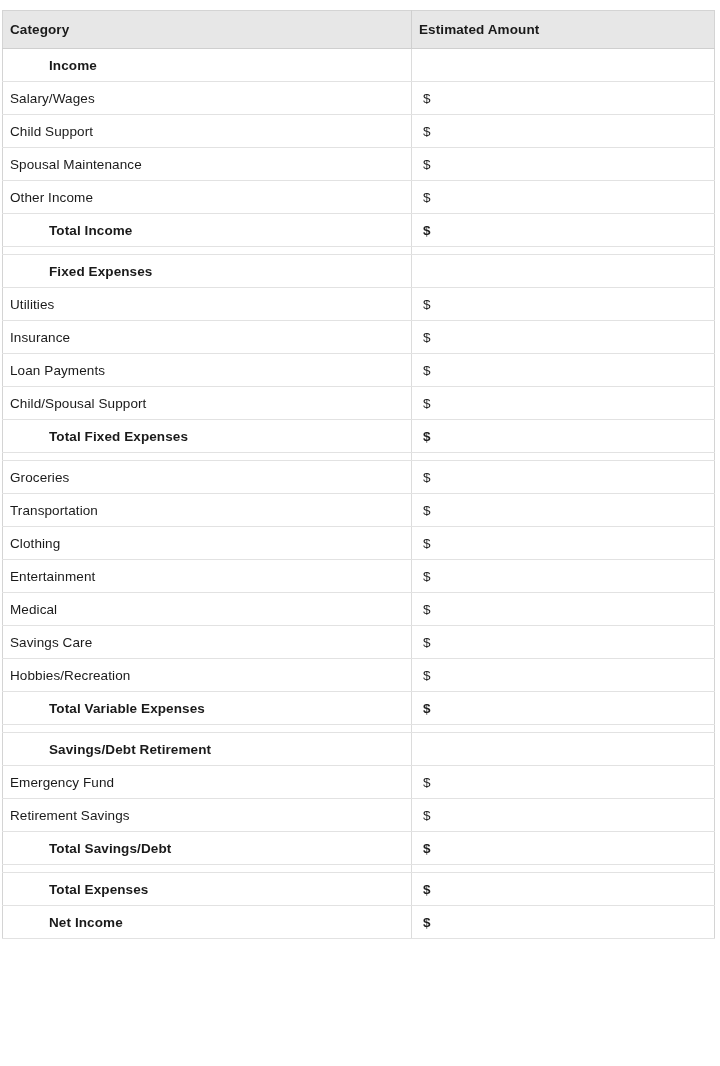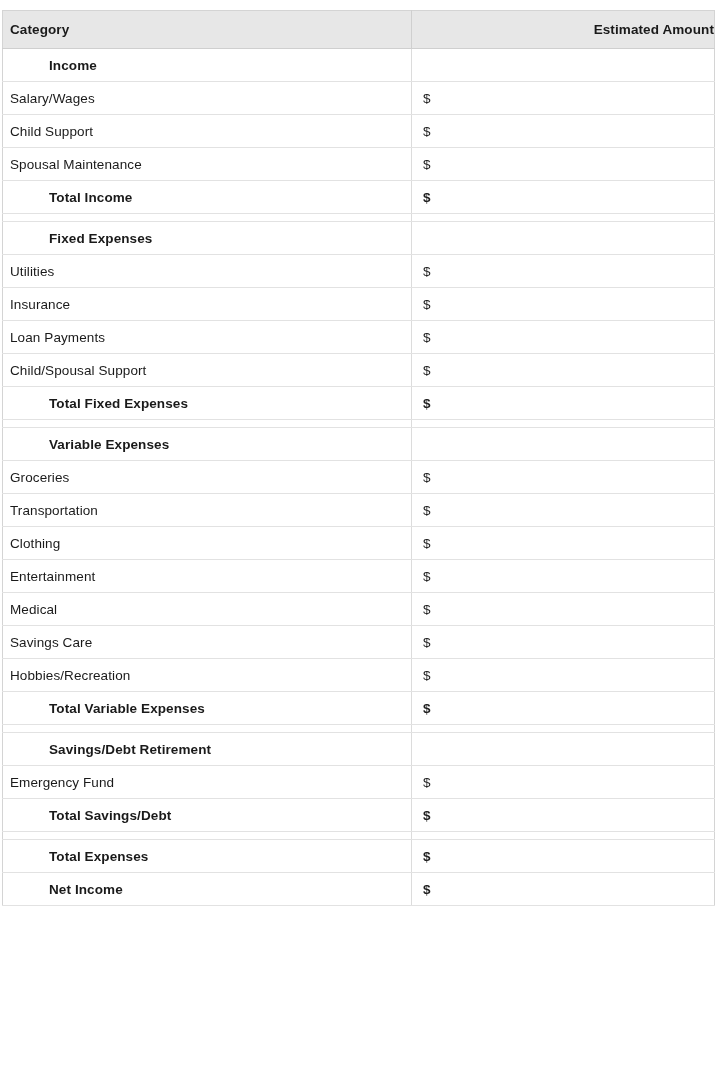--- a/index.html
+++ b/index.html
@@ -47,21 +47,20 @@
     border-right: 1px solid #cfcfcf;
     border-bottom: 1px solid #cfcfcf;
     vertical-align: middle;
     white-space: nowrap;
     letter-spacing: .1px;
   }
   .budget-table thead th:last-child {
     border-right: none;
     box-shadow: 1px 0 0 #d4d4d4 inset;
     box-shadow: none;
-    text-align: right;
   }
 
   .col-category { width: 409px; }
   .col-amount   { width: 303px; }
 
   
   .budget-table tbody td {
     height: 33px;
     font-size: 13.5px;
     font-weight: normal;
@@ -130,20 +129,24 @@
           <td class="cell-amount">$</td>
         </tr>
         <tr class="row-data">
           <td class="cell-category">Child Support</td>
           <td class="cell-amount">$</td>
         </tr>
         <tr class="row-data">
           <td class="cell-category">Spousal Maintenance</td>
           <td class="cell-amount">$</td>
         </tr>
+        <tr class="row-data">
+          <td class="cell-category">Other Income</td>
+          <td class="cell-amount">$</td>
+        </tr>
         <tr class="row-data row-emphasis">
           <td class="cell-category">Total Income</td>
           <td class="cell-amount">$</td>
         </tr>
         <tr class="row-spacer">
           <td class="cell-category"></td>
           <td class="cell-amount"></td>
         </tr>
         <tr class="row-data row-emphasis">
           <td class="cell-category">Fixed Expenses</td>
@@ -166,24 +169,20 @@
           <td class="cell-amount">$</td>
         </tr>
         <tr class="row-data row-emphasis">
           <td class="cell-category">Total Fixed Expenses</td>
           <td class="cell-amount">$</td>
         </tr>
         <tr class="row-spacer">
           <td class="cell-category"></td>
           <td class="cell-amount"></td>
         </tr>
-        <tr class="row-data row-emphasis">
-          <td class="cell-category">Variable Expenses</td>
-          <td class="cell-amount"></td>
-        </tr>
         <tr class="row-data">
           <td class="cell-category">Groceries</td>
           <td class="cell-amount">$</td>
         </tr>
         <tr class="row-data">
           <td class="cell-category">Transportation</td>
           <td class="cell-amount">$</td>
         </tr>
         <tr class="row-data">
           <td class="cell-category">Clothing</td>
@@ -212,20 +211,24 @@
         <tr class="row-spacer">
           <td class="cell-category"></td>
           <td class="cell-amount"></td>
         </tr>
         <tr class="row-data row-emphasis">
           <td class="cell-category">Savings/Debt Retirement</td>
           <td class="cell-amount"></td>
         </tr>
         <tr class="row-data">
           <td class="cell-category">Emergency Fund</td>
+          <td class="cell-amount">$</td>
+        </tr>
+        <tr class="row-data">
+          <td class="cell-category">Retirement Savings</td>
           <td class="cell-amount">$</td>
         </tr>
         <tr class="row-data row-emphasis">
           <td class="cell-category">Total Savings/Debt</td>
           <td class="cell-amount">$</td>
         </tr>
         <tr class="row-spacer">
           <td class="cell-category"></td>
           <td class="cell-amount"></td>
         </tr>

